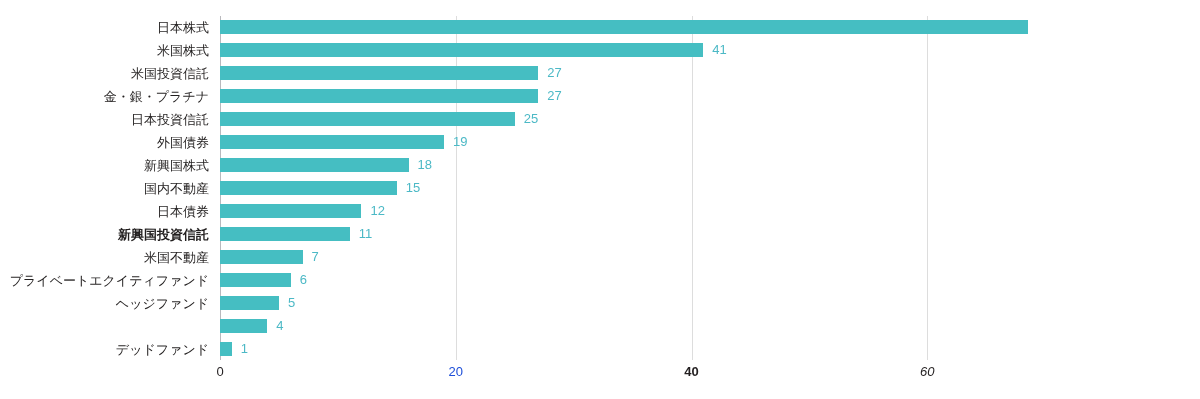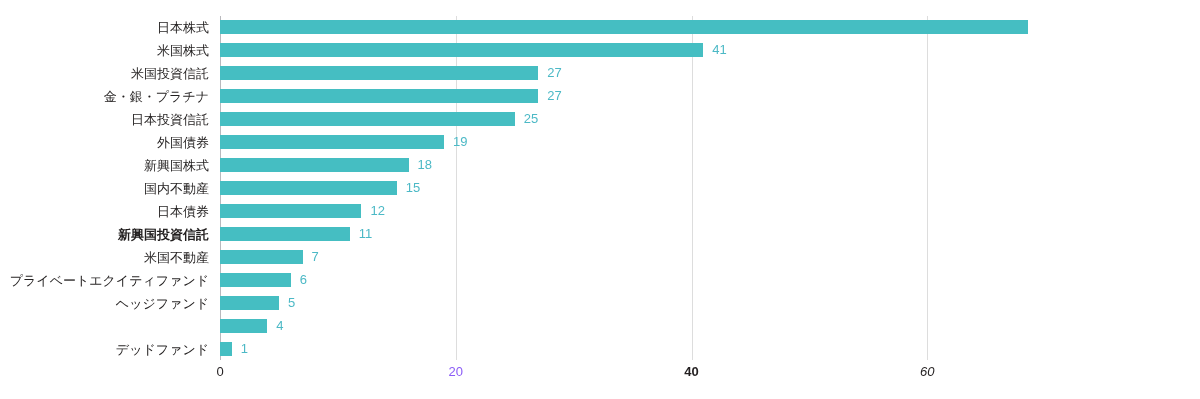--- a/index.html
+++ b/index.html
@@ -194,19 +194,19 @@
         </div>
         <div class="bar-row" style="top: 322px;">
           <div class="bar-rect" style="width: 11.7875px; background: rgb(69, 190, 194);"></div>
           <div class="bar-value" style="left: 20.7875px; color: rgb(76, 185, 198);">1</div>
         </div>
       </div>
   </div>
 
   <div id="x-axis">
       <div class="tick-label" style="left: 0px; color: rgb(35, 31, 32);">0</div>
-      <div class="tick-label" style="left: 235.75px; color: #8b5cf6;">20</div>
+      <div class="tick-label" style="left: 235.75px; color: #1d4ed8;">20</div>
       <div class="tick-label" style="left: 471.5px; color: rgb(35, 31, 32); font-weight: bold;">40</div>
       <div class="tick-label" style="left: 707.25px; color: rgb(35, 31, 32); font-style: italic;">60</div>
       <div class="tick-label" style="left: 943px; color: #0c4a6e;">80</div>
     </div>
 
 </div>
 
 </body></html>

